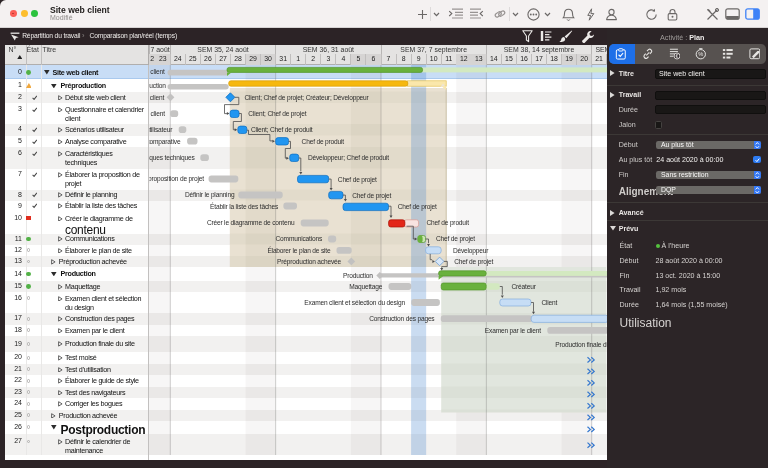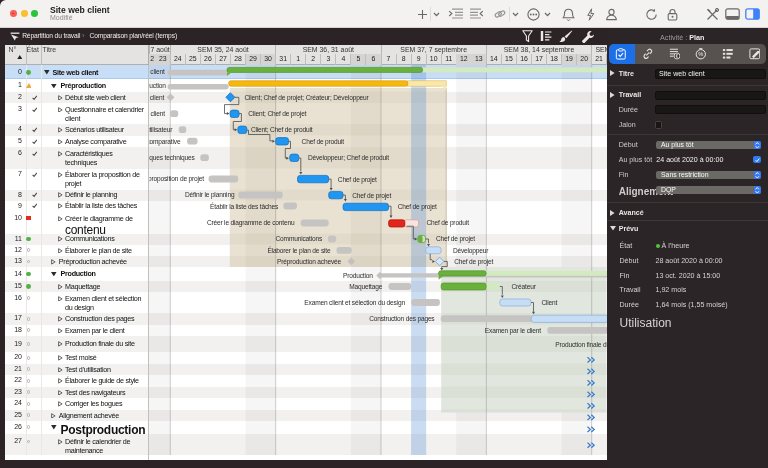--- a/index.html
+++ b/index.html
@@ -378,21 +378,21 @@
 <div class="abs" style="left:26.700000000000003px;top:401.85px;width:3.8px;height:3.8px;border-radius:50%;border:0.8px solid #b0afae"></div>
 <svg class="abs" style="left:58.0px;top:401.15px" width="4.6" height="5.8" viewBox="0 0 4.6 5.8">
     <path d="M.6.7L4.1 2.9.6 5.1z" fill="none" stroke="#4a4a4a" stroke-width="0.85"></path>
   </svg>
 <div class="abs tt" style="left:65.0px;top:399.15px;font-size:7.2px;letter-spacing:-0.28px;font-weight:normal;color:#111">Corriger les bogues</div>
 <div class="abs tt" style="left:5px;top:410.95px;width:17px;text-align:right;font-size:7px;color:#1c1c1c">25</div>
 <div class="abs" style="left:26.700000000000003px;top:413.35px;width:3.8px;height:3.8px;border-radius:50%;border:0.8px solid #b0afae"></div>
 <svg class="abs" style="left:51.0px;top:412.65px" width="4.6" height="5.8" viewBox="0 0 4.6 5.8">
     <path d="M.6.7L4.1 2.9.6 5.1z" fill="none" stroke="#4a4a4a" stroke-width="0.85"></path>
   </svg>
-<div class="abs tt" style="left:58.8px;top:410.65px;font-size:7.2px;letter-spacing:-0.28px;font-weight:normal;color:#111">Alignement achevée</div>
+<div class="abs tt" style="left:58.8px;top:410.65px;font-size:7.2px;letter-spacing:-0.28px;font-weight:normal;color:#111">Production achevée</div>
 <div class="abs tt" style="left:5px;top:422.95px;width:17px;text-align:right;font-size:7px;color:#1c1c1c">26</div>
 <div class="abs" style="left:26.700000000000003px;top:425.35px;width:3.8px;height:3.8px;border-radius:50%;border:0.8px solid #b0afae"></div>
 <svg class="abs" style="left:51.0px;top:425.25px" width="5.6" height="4.4" viewBox="0 0 5.6 4.4">
     <path d="M0 0h5.6L2.8 4.4z" fill="#2c2c2c"></path>
   </svg>
 <div class="abs tt" style="left:60.5px;top:422.65px;font-size:12px;letter-spacing:-0.28px;font-weight:bold;color:#111">Postproduction</div>
 <div class="abs tt" style="left:5px;top:437.09999999999997px;width:17px;text-align:right;font-size:7px;color:#1c1c1c">27</div>
 <div class="abs" style="left:26.700000000000003px;top:439.5px;width:3.8px;height:3.8px;border-radius:50%;border:0.8px solid #b0afae"></div>
 <svg class="abs" style="left:58.0px;top:438.79999999999995px" width="4.6" height="5.8" viewBox="0 0 4.6 5.8">
     <path d="M.6.7L4.1 2.9.6 5.1z" fill="none" stroke="#4a4a4a" stroke-width="0.85"></path>

